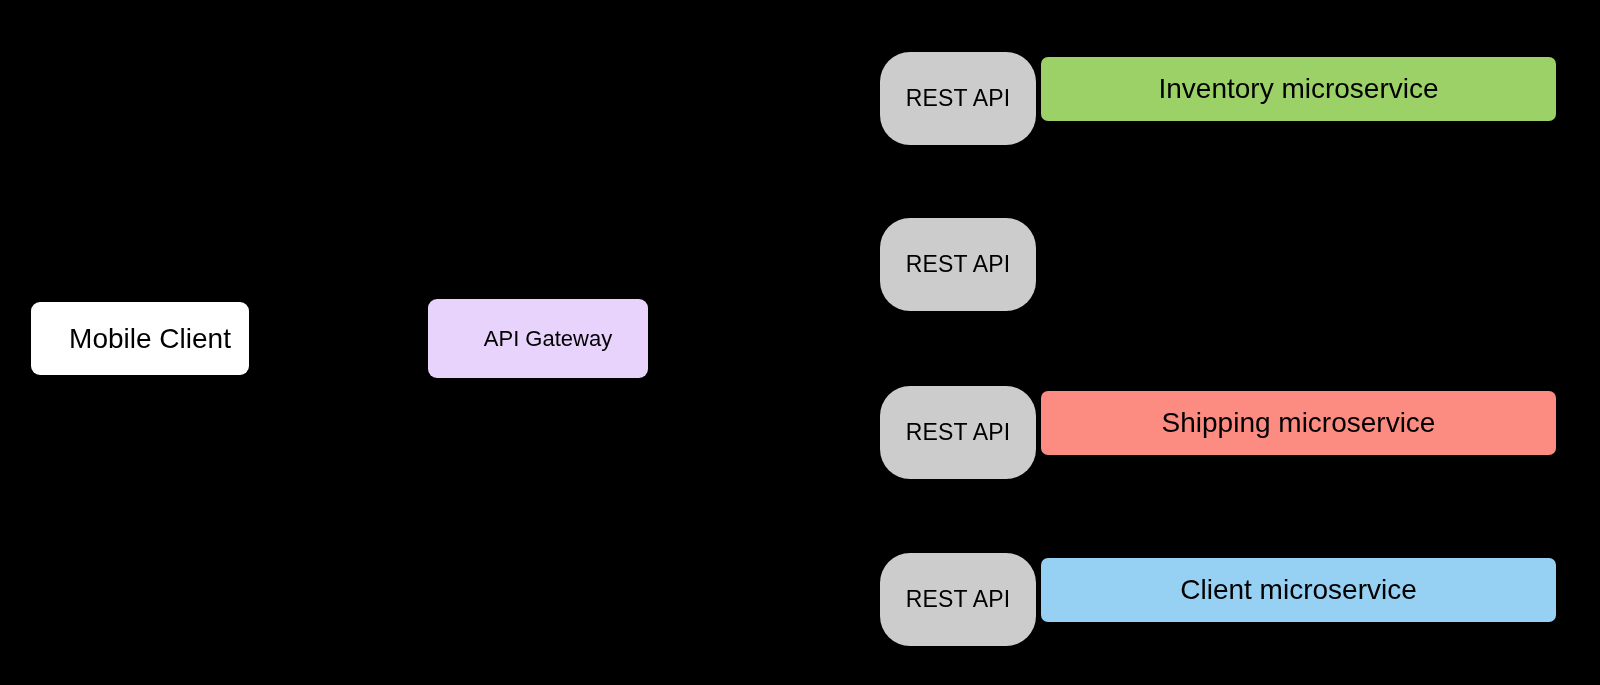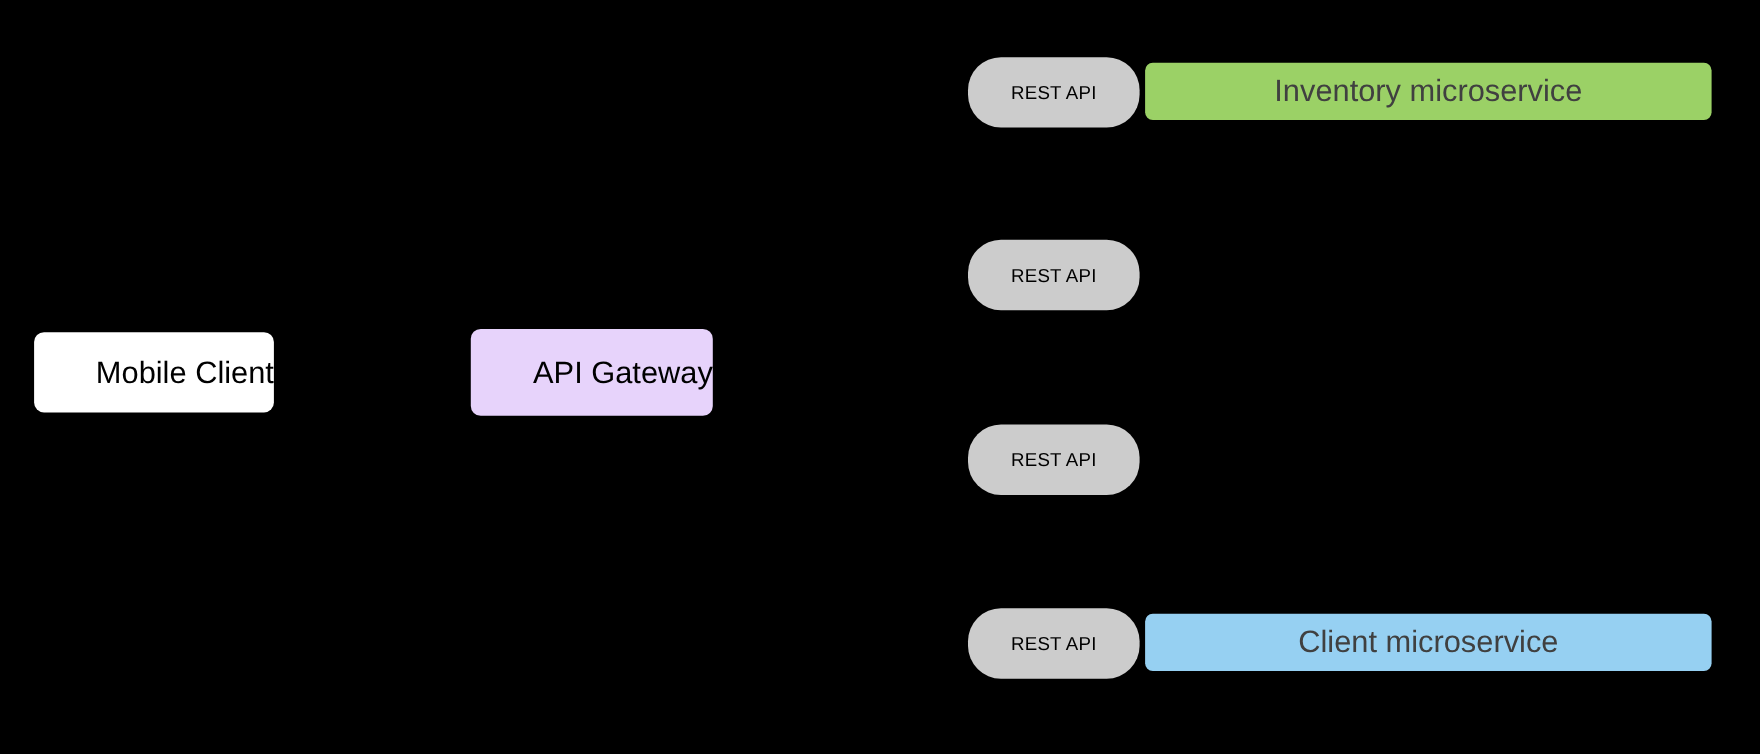--- a/index.html
+++ b/index.html
@@ -21,21 +21,21 @@
     inset: 0;
     background: #000000;
   }
 
   
   .node {
     position: absolute;
     box-sizing: border-box;
     display: flex;
     align-items: center;
-    justify-content: flex-end;
+    justify-content: center;
     color: #000000;
     font-weight: 400;
     line-height: 1;
     white-space: nowrap;
     padding-left: 20px;
   }
 
   
   .node-client {
     left: 31px;
@@ -47,60 +47,60 @@
     font-size: 28px;
   }
 
   .node-gateway {
     left: 428px;
     top: 299px;
     width: 220px;
     height: 79px;
     background: #E7D3FB;
     border-radius: 9px;
-    font-size: 28px;
+    font-size: 22px;
   }
 
   
   .service-row {
     position: absolute;
     left: 880px;
     width: 676px;
     height: 73px;
   }
 
   .api-badge {
     position: absolute;
     left: 0px;
     top: 0px;
     width: 156px;
-    height: 64px;
+    height: 93px;
     background: #CCCCCC;
     border-radius: 30px;
     display: flex;
     align-items: center;
     justify-content: center;
     color: #000000;
-    font-size: 17px;
+    font-size: 23px;
     line-height: 1;
     white-space: nowrap;
     letter-spacing: 0.2px;
   }
 
   .service-box {
     position: absolute;
     left: 161px;
     top: 5px;
     width: 515px;
-    height: 52px;
+    height: 64px;
     border-radius: 7px;
     display: flex;
     align-items: center;
     justify-content: center;
-    color: #404040;
+    color: #000000;
     font-size: 28px;
     line-height: 1;
     white-space: nowrap;
   }
 
   .row-0 { top: 52px; }
   .row-1 { top: 218px; }
   .row-2 { top: 386px; }
   .row-3 { top: 553px; }
 </style>
@@ -129,20 +129,23 @@
   <div class="service-row row-1">
     <div class="api-badge" style="background: rgb(204, 204, 204);">
       <span>REST API</span>
     </div>
   </div>
 
   <div class="service-row row-2">
     <div class="api-badge" style="background: rgb(204, 204, 204);">
       <span>REST API</span>
     </div>
+    <div class="service-box" style="background: rgb(252, 139, 129);">
+      <span>Shipping microservice</span>
+    </div>
   </div>
 
   <div class="service-row row-3">
     <div class="api-badge" style="background: rgb(204, 204, 204);">
       <span>REST API</span>
     </div>
     <div class="service-box" style="background: rgb(150, 208, 242);">
       <span>Client microservice</span>
     </div>
   </div>

